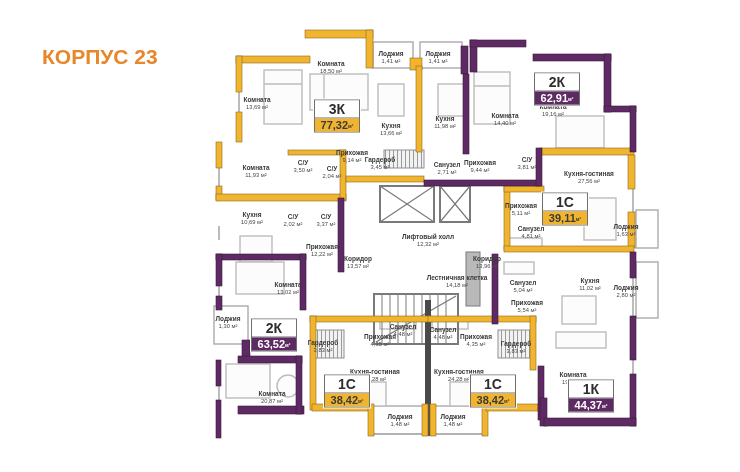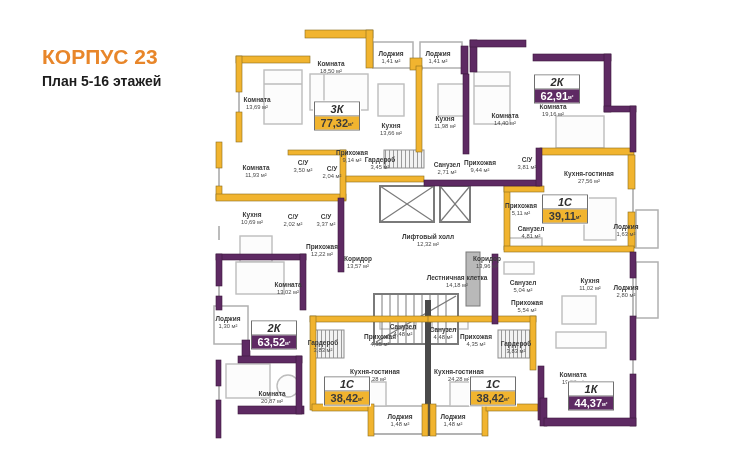--- a/index.html
+++ b/index.html
@@ -16,35 +16,34 @@
   
   #plan-svg{position:absolute;left:0;top:0;}
   .room-label{position:absolute;transform:translate(-50%,-50%);
       text-align:center;line-height:1.2;white-space:nowrap;z-index:5;}
   .room-name{display:block;font-size:6.5px;font-weight:bold;color:#3a3a3a;}
   .room-area{display:block;font-size:5.8px;color:#4b4b4b;}
 
   .apt-badge{position:absolute;transform:translate(-50%,-50%);min-width:44px;
       border:1.5px solid #6e6e6e;background:#fff;text-align:center;z-index:6;
       box-shadow:0 0 0 1px #fff;}
-  .apt-type{display:block;font-size:11px;font-weight:bold;color:#2e2e2e;
-      padding:0 3px 1px;border-bottom:1.5px solid #6e6e6e;background:#fff;font-style:italic;}
+  .apt-type{display:block;font-size:14px;font-weight:bold;color:#2e2e2e;
+      padding:0 3px 1px;border-bottom:1.5px solid #6e6e6e;background:#fff;}
   .apt-area{display:block;font-size:11px;font-weight:bold;padding:0 3px 1px;}
   .apt-badge.yellow .apt-area{background:var(--yellow);color:#3b3b3b;}
   .apt-badge.purple .apt-area{background:var(--purple);color:#fff;}
   .unit-small{font-size:5px;font-weight:bold;vertical-align:1px;}
 </style>
 </head>
 <body style="--orange: #E8862A; --yellow: #F1B42F; --purple: #5E2A63;">
 
 <div id="stage">
 
   <div id="title-block">
     <div class="t-building">КОРПУС 23</div>
-    <div class="t-plan">План 5-16 этажей</div>
   </div>
 
   <div style="position:absolute;inset:0;">
     <svg id="plan-svg" width="740" height="472" viewBox="0 0 740 472">
       <defs>
         <pattern id="hatch" width="4" height="6" patternUnits="userSpaceOnUse">
           <rect width="4" height="6" fill="#f2f2f2"></rect>
           <line x1="1.5" y1="0" x2="1.5" y2="6" stroke="#9a9a9a" stroke-width="1"></line>
         </pattern>
       </defs>

